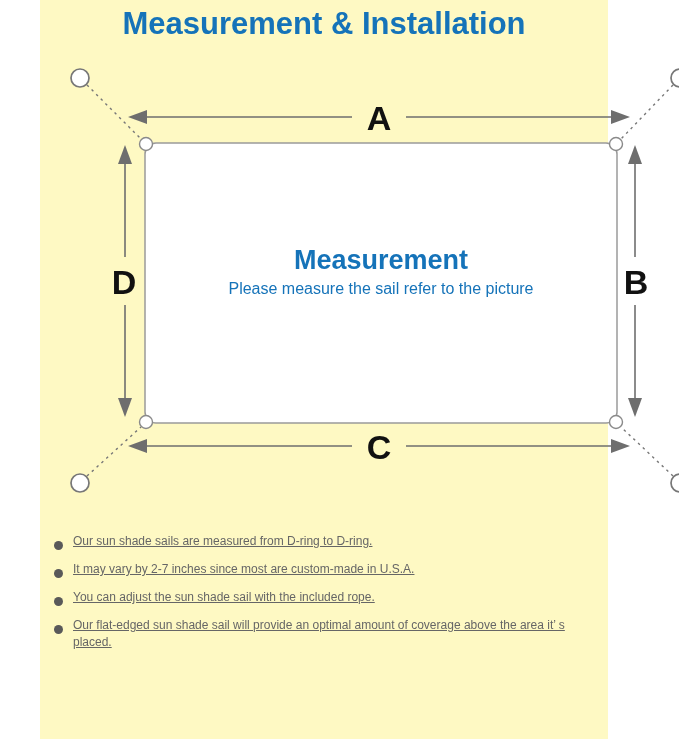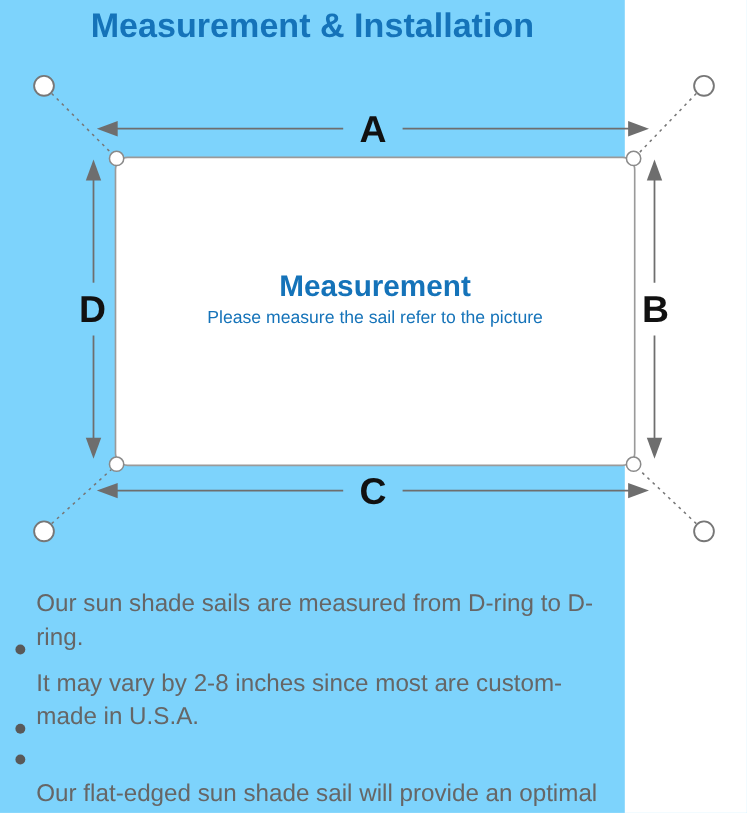--- a/index.html
+++ b/index.html
@@ -4,21 +4,21 @@
 <style>
   * { box-sizing: border-box; }
   html, body { margin: 0; padding: 0; }
   body {
     width: 679px;
     height: 739px;
     background: #ffffff;
     font-family: "Liberation Sans", sans-serif;
     overflow: hidden;
   }
-  .page { width: 568px; height: 739px; background: #7dd3fc; }
+  .page { width: 568px; height: 739px; background: #fef9c3; margin-left: 40px; }
 
   .page-title {
     margin: 0;
     padding-top: 6px;
     height: 55px;
     text-align: center;
     font-size: 31px;
     font-weight: bold;
     color: #1573b9;
     letter-spacing: 0px;
@@ -54,25 +54,26 @@
     text-anchor: middle;
   }
 
   .notes {
     list-style: none;
     margin: 0;
     padding: 8px 6px 0 12px;
   }
   .note {
     display: flex;
-    align-items: flex-end;
+    align-items: flex-start;
     margin-bottom: 11px;
     color: #666666;
-    font-size: 22px;
+    font-size: 12px;
     line-height: 1.4;
+    text-decoration: underline;
   }
   .bullet {
     width: 9px;
     height: 9px;
     border-radius: 50%;
     background: #595959;
     flex: 0 0 9px;
     margin: 8px 10px 0 2px;
   }
 </style>
@@ -132,24 +133,25 @@
     </svg>
   </div>
 
   <ul class="notes">
     <li class="note">
       <span class="bullet"></span>
       <span>Our sun shade sails are measured from D-ring to D-ring.</span>
     </li>
     <li class="note">
       <span class="bullet"></span>
-      <span>It may vary by 2-8 inches since most are custom-made in U.S.A.</span>
+      <span>It may vary by 2-7 inches since most are custom-made in U.S.A.</span>
     </li>
     <li class="note">
       <span class="bullet"></span>
+      <span>You can adjust the sun shade sail with the included rope.</span>
     </li>
     <li class="note">
       <span class="bullet"></span>
       <span>Our flat-edged sun shade sail will provide an optimal amount of coverage above the area it’ s placed.</span>
     </li>
   </ul>
 
 </div>
 
 </body></html>

